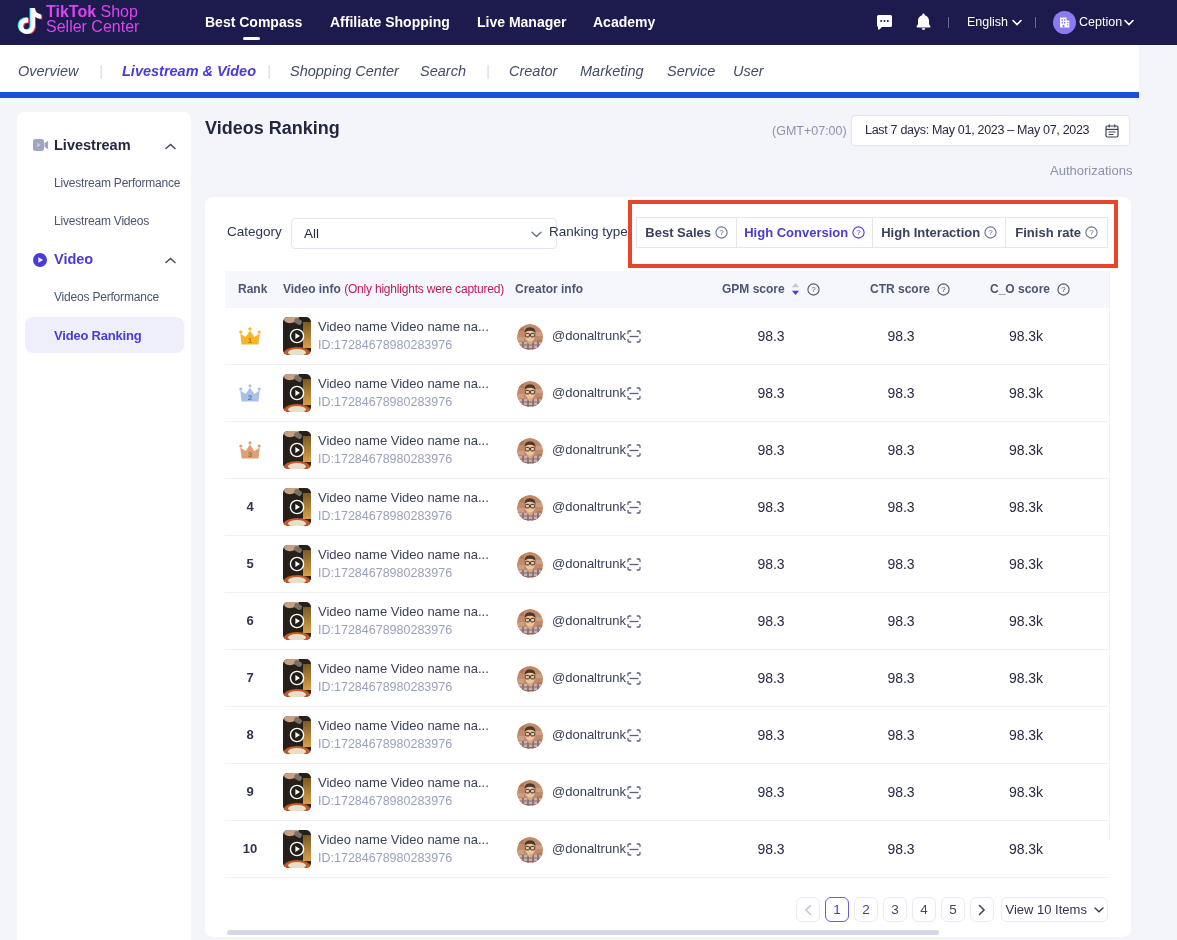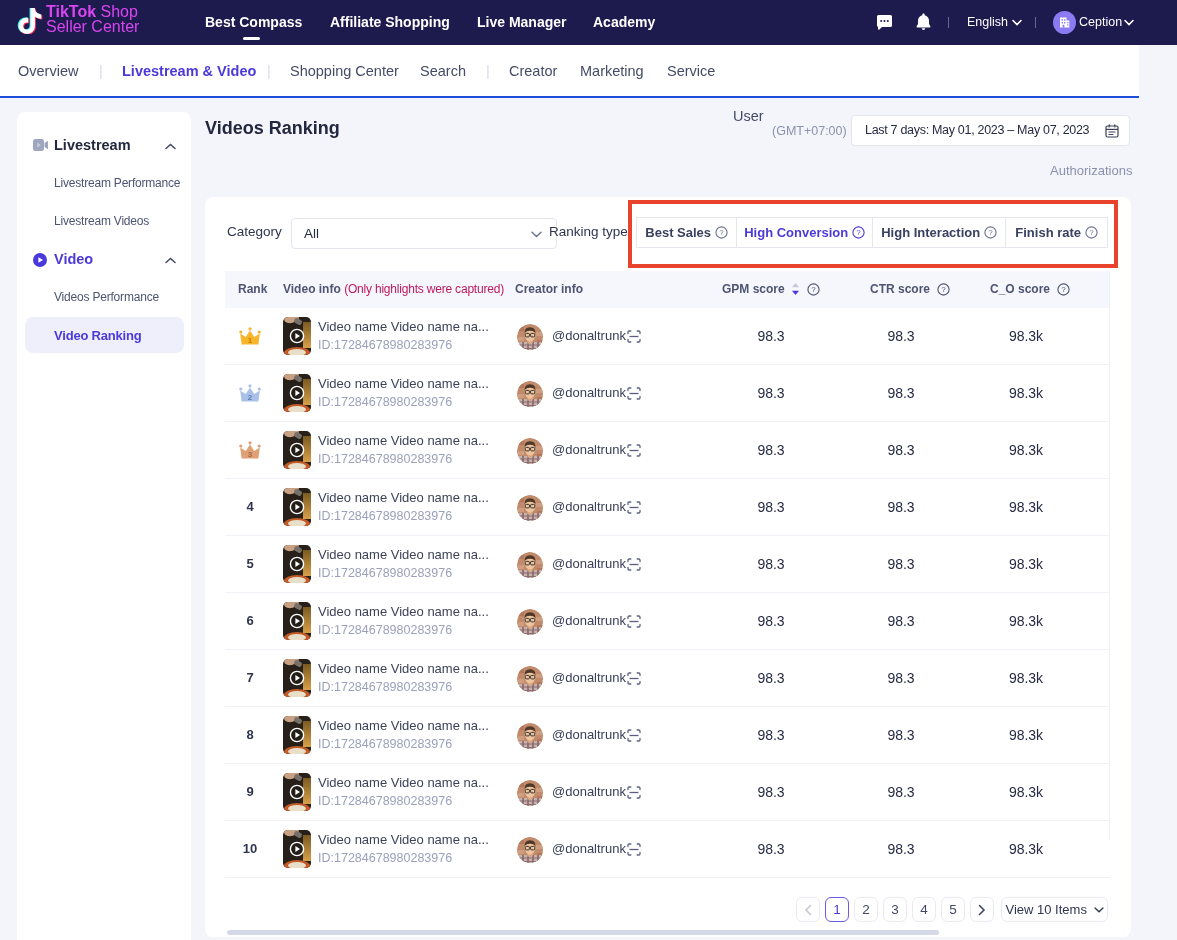--- a/index.html
+++ b/index.html
@@ -9,21 +9,21 @@
 .abs { position:absolute; }
 
 
 #topbar { position:absolute; left:0; top:0; width:1177px; height:45px; background:#1d1a4e; }
 #topbar .navitem { position:absolute; top:0; height:45px; line-height:45px; color:#fff; font-size:14px; font-weight:600; white-space:nowrap; }
 #underline { position:absolute; left:243px; top:37px; width:17px; height:3px; border-radius:2px; background:#fff; }
 .topsep { position:absolute; top:17px; width:1px; height:11px; background:rgba(255,255,255,0.35); }
 .logo-txt { position:absolute; left:46px; top:4px; color:#d946ef; line-height:15px; font-size:16px; }
 
 
-#subnav { position:absolute; left:0; top:45px; width:1139px; height:53px; background:#fff; border-bottom:2px solid #1d4ed8; }
+#subnav { position:absolute; left:0; top:45px; width:1139px; height:53px; background:#fff; border-bottom:6px solid #1d4ed8;font-style:italic; }
 #subnav span { position:absolute; top:0; height:53px; line-height:53px; font-size:14.5px; color:#454b66; font-weight:500; white-space:nowrap; }
 #subnav .sep { color:#d9dbe7; font-weight:400; }
 #subnav .active { color:#4b3ad9; font-weight:700; }
 
 
 #sidebar { position:absolute; left:17px; top:112px; width:174px; height:828px; background:#fff; border-radius:8px 8px 0 0; }
 .side-h { position:absolute; left:37px; font-size:14.5px; font-weight:700; color:#23273f; white-space:nowrap; }
 .side-i { position:absolute; left:37px; font-size:12px; letter-spacing:-0.2px; color:#4c5472; white-space:nowrap; }
 .side-pill { position:absolute; left:8px; top:205px; width:159px; height:36px; background:#efeffb; border-radius:8px; }
 .chev-up { position:absolute; left:148px; width:11px; height:7px; }
@@ -120,21 +120,21 @@
     <span style="left:18px;">Overview</span>
     <span class="sep" style="left:99px;">|</span>
     <span class="active" style="left:122px;">Livestream &amp; Video</span>
     <span class="sep" style="left:267px;">|</span>
     <span style="left:290px;">Shopping Center</span>
     <span style="left:420px;">Search</span>
     <span class="sep" style="left:486px;">|</span>
     <span style="left:509px;">Creator</span>
     <span style="left:580px;">Marketing</span>
     <span style="left:667px;">Service</span>
-    <span style="left:733px;margin-top:45px;">User</span>
+    <span style="left:733px;">User</span>
   </div>
 
   <div id="sidebar">
     <svg class="abs" style="left:16px; top:27px;" width="15" height="12" viewBox="0 0 15 12">
       <rect x="0" y="0" width="11" height="12" rx="2.5" fill="#9fa6bf"></rect>
       <path d="M11.5 4 L15 1.8 V10.2 L11.5 8z" fill="#9fa6bf"></path>
       <path d="M4.2 3.6 L7.6 6 L4.2 8.4z" fill="#c9cedd"></path>
     </svg>
     <div class="side-h" style="top:25px;">Livestream</div>
     <svg class="chev-up" style="top:31px;" viewBox="0 0 11 7">

